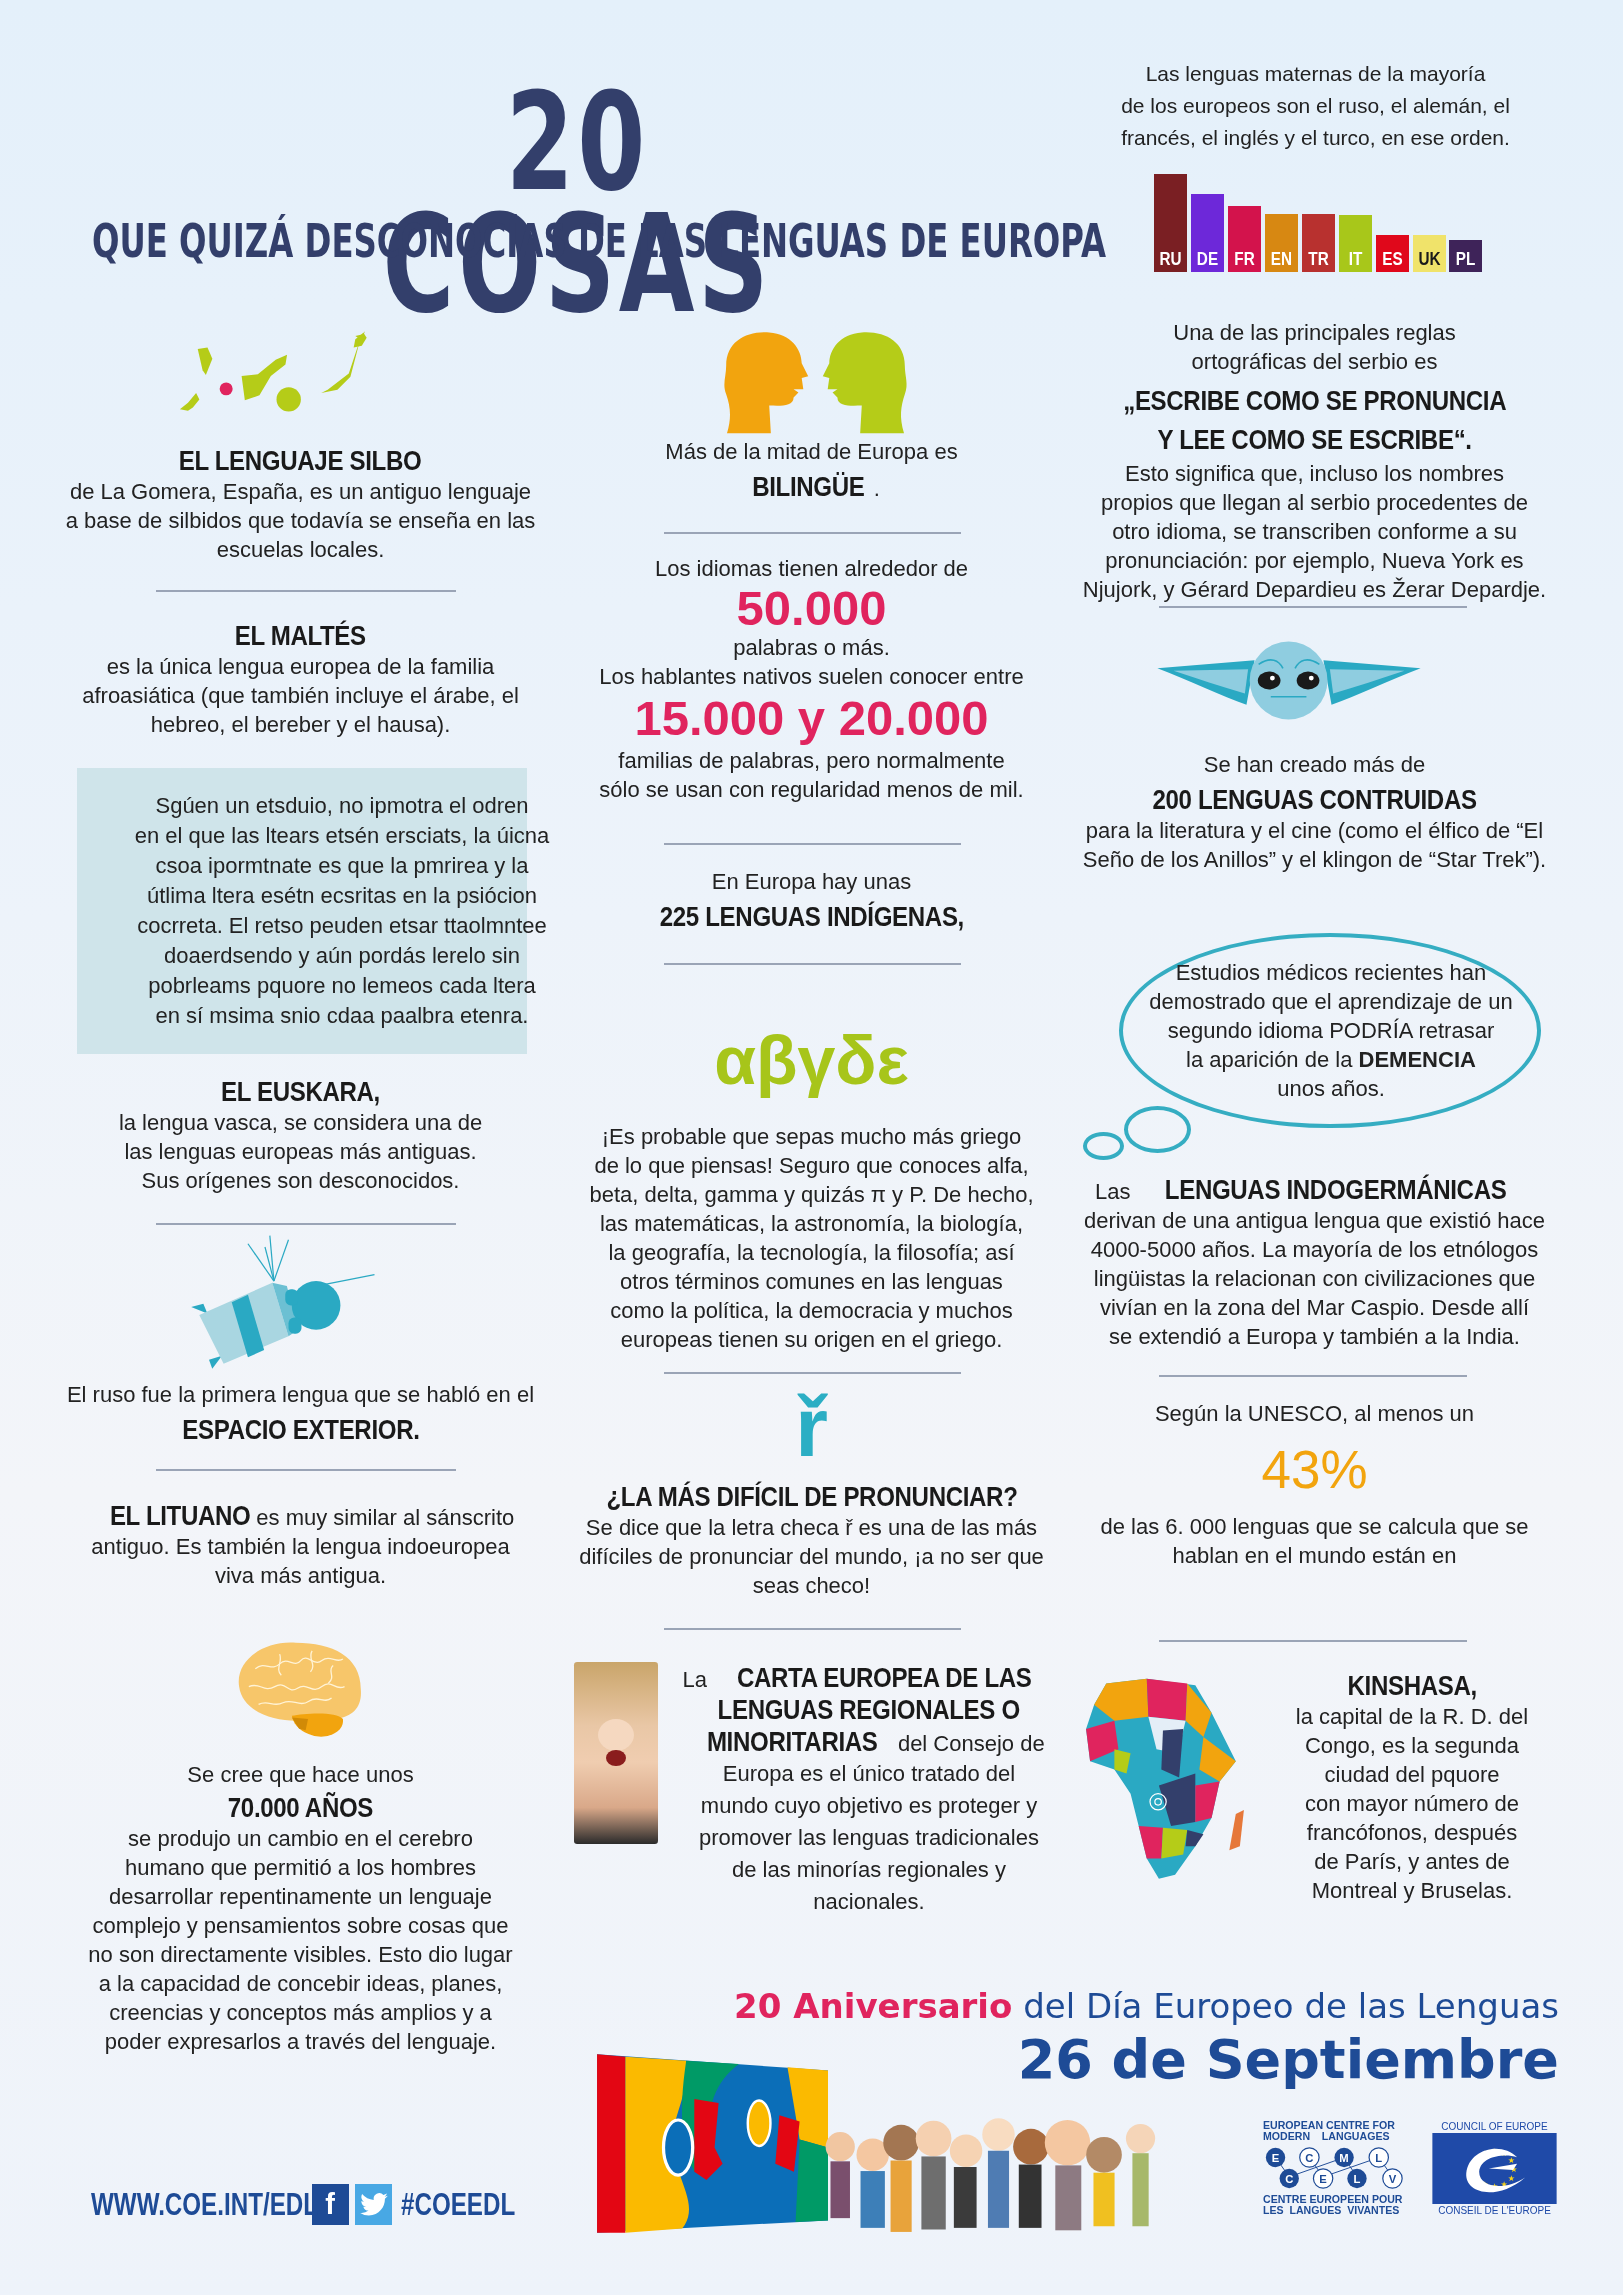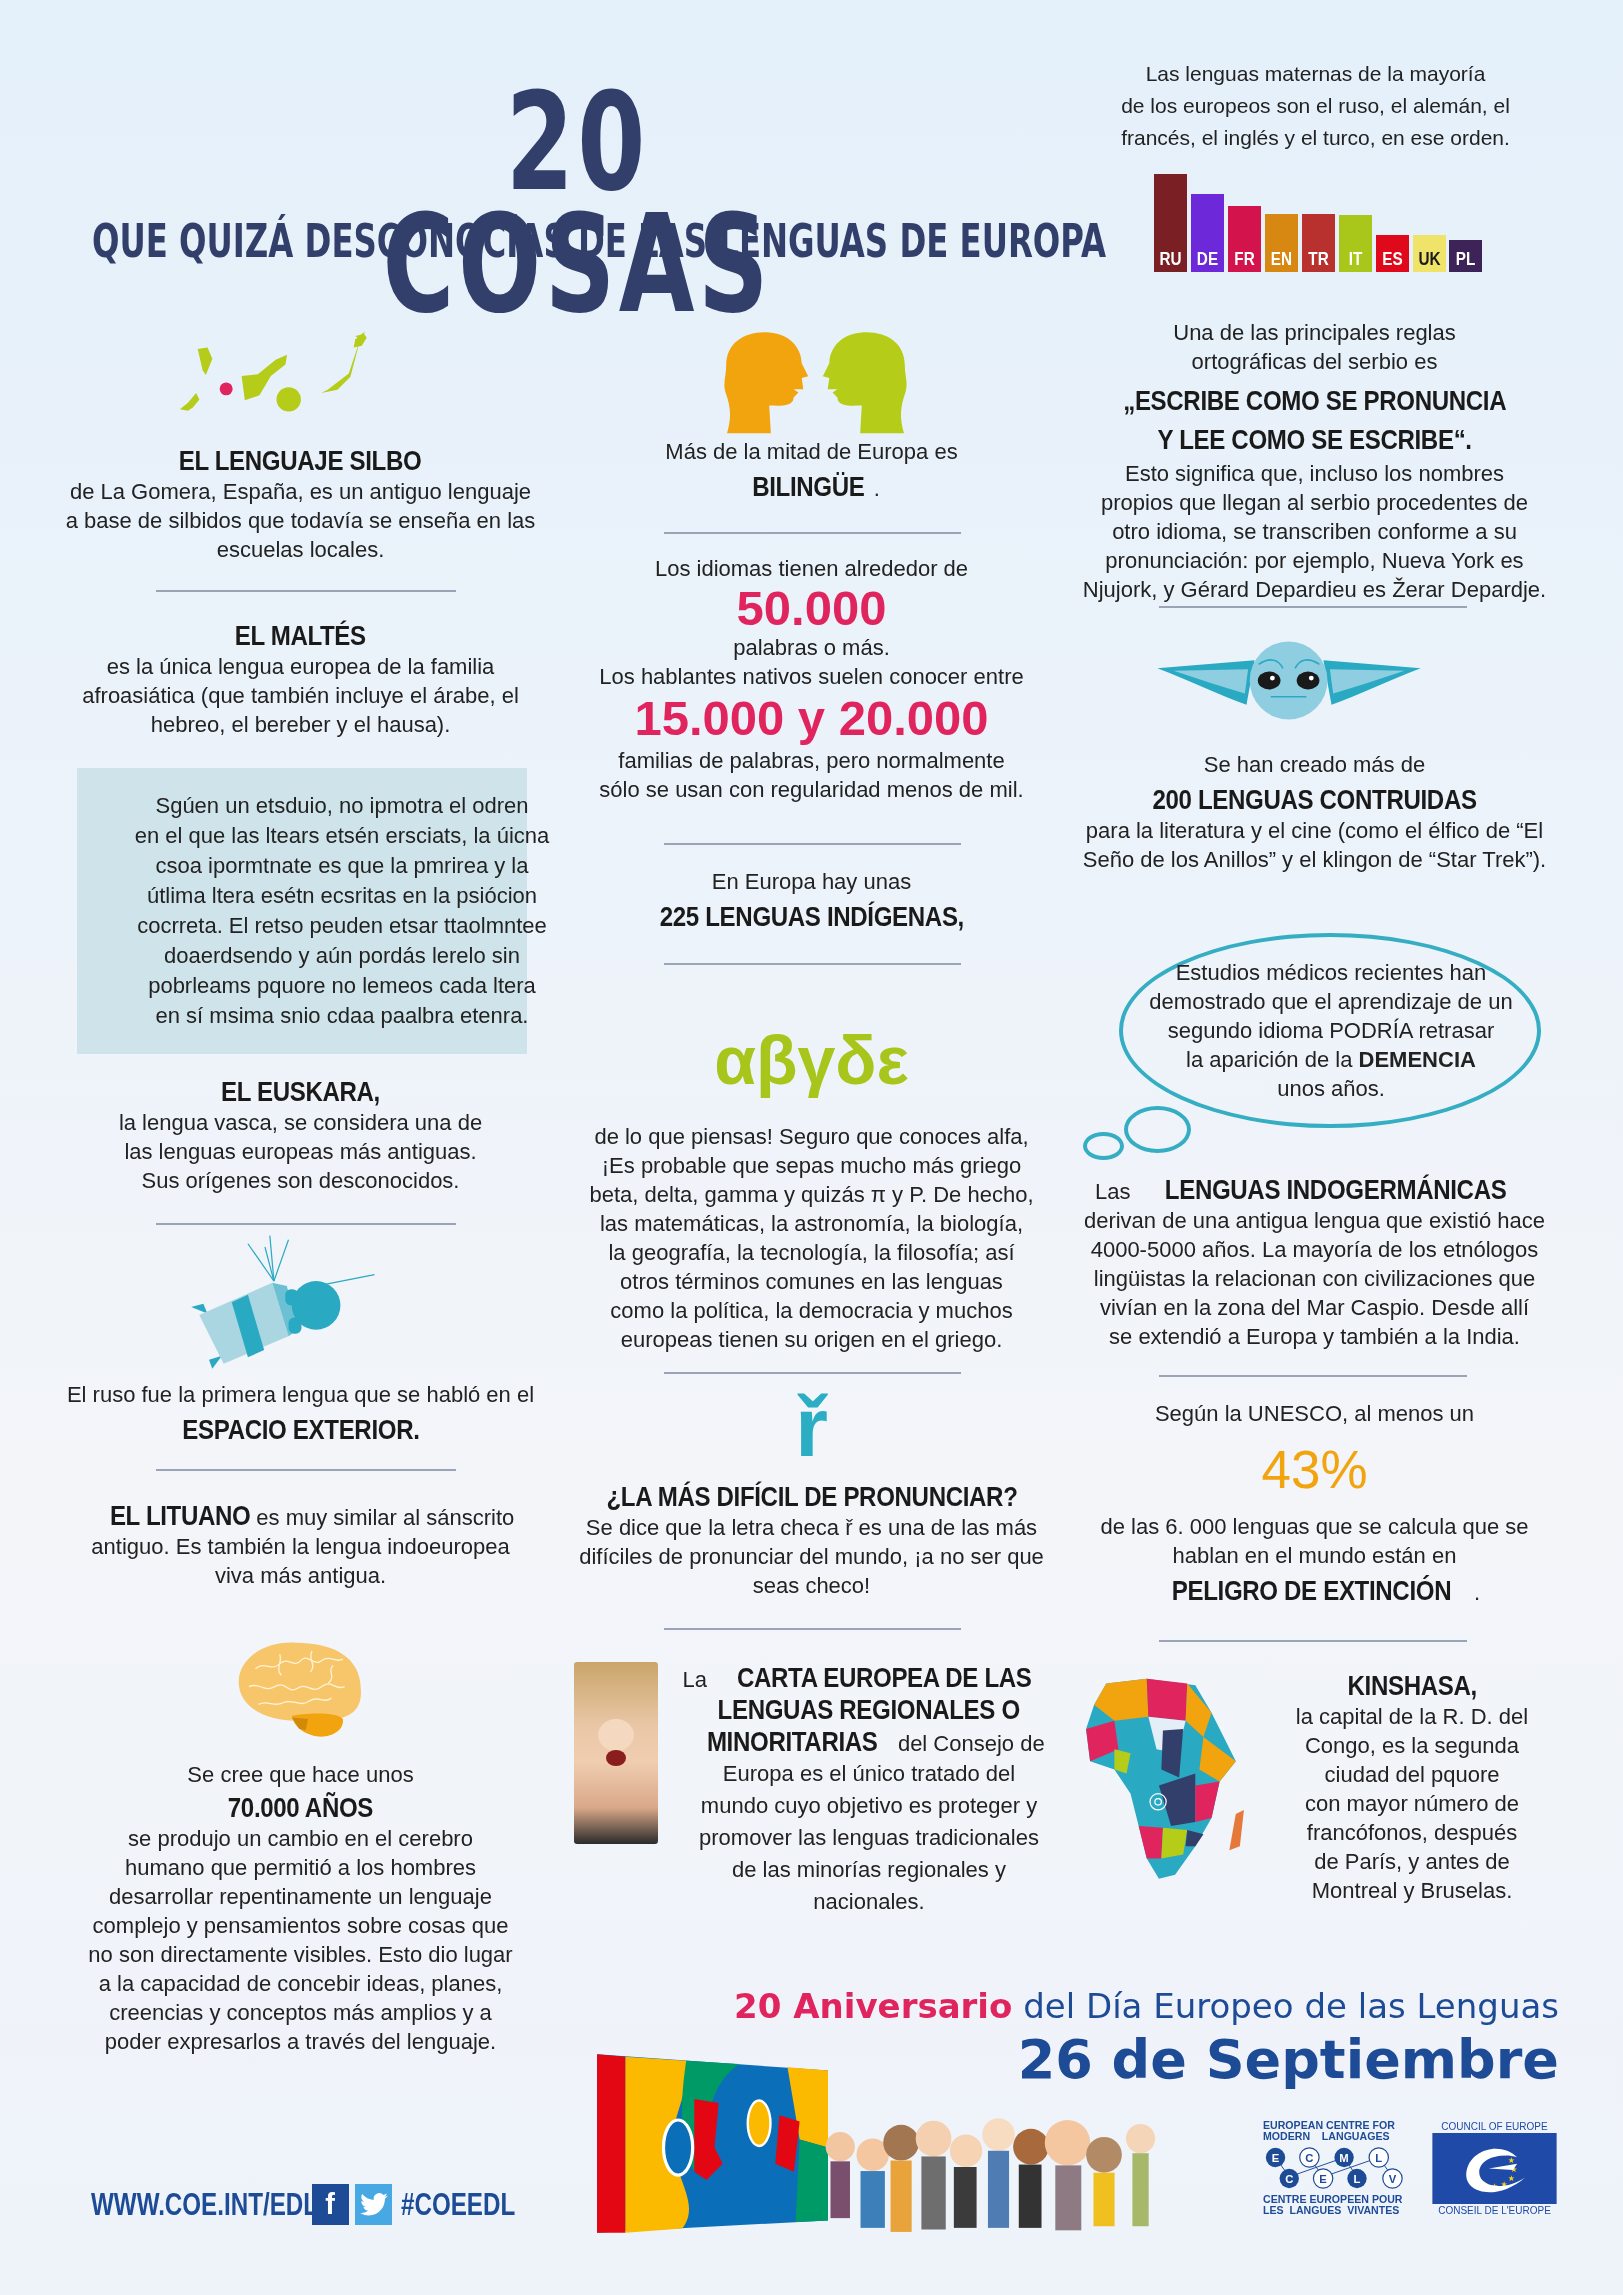--- a/index.html
+++ b/index.html
@@ -239,22 +239,22 @@
 <div class="hr" style="left:664px; top:843px; width:297px;"></div>
 
 <div class="abs center" style="left:552px; top:867px; width:519px;">
   <div class="body-text">En Europa hay unas</div>
   <div class="bold-head" style="margin-top:4.9px;">225 LENGUAS INDÍGENAS,</div>
 </div>
 <div class="hr" style="left:664px; top:963px; width:297px;"></div>
 
 <div class="abs center lime" style="left:552px; top:1024px; width:519px; font-size:68px; line-height:73px; font-weight:bold;">αβγδε</div>
 <div class="abs center" style="left:552px; top:1122px; width:519px;">
+  <div class="body-text">¡Es probable que sepas mucho más griego</div>
   <div class="body-text">de lo que piensas! Seguro que conoces alfa,</div>
-  <div class="body-text">¡Es probable que sepas mucho más griego</div>
   <div class="body-text">beta, delta, gamma y quizás π y P. De hecho,</div>
   <div class="body-text">las matemáticas, la astronomía, la biología,</div>
   <div class="body-text">la geografía, la tecnología, la filosofía; así</div>
   <div class="body-text">otros términos comunes en las lenguas</div>
   <div class="body-text">como la política, la democracia y muchos</div>
   <div class="body-text">europeas tienen su origen en el griego.</div>
 </div>
 <div class="hr" style="left:664px; top:1372px; width:297px;"></div>
 
 <div class="abs center teal" style="left:552px; top:1383px; width:519px; font-size:84px; line-height:89px; font-weight:bold;">ř</div>
@@ -334,21 +334,20 @@
   <div class="body-text">vivían en la zona del Mar Caspio. Desde allí</div>
   <div class="body-text">se extendió a Europa y también a la India.</div>
 </div>
 <div class="hr" style="left:1159px; top:1375px; width:308px;"></div>
 
 <div class="abs center" style="left:1071px; top:1399px; width:487px;">
   <div class="body-text">Según la UNESCO, al menos un</div>
   <div class="orange" style="font-size:53px; line-height:84px;">43%</div>
   <div class="body-text">de las 6. 000 lenguas que se calcula que se</div>
   <div class="body-text">hablan en el mundo están en</div>
-  <div style="margin-top:4.9px;"><span class="bold-head">PELIGRO DE EXTINCIÓN</span><span class="body-text">.</span></div>
 </div>
 <div class="hr" style="left:1159px; top:1640px; width:308px;"></div>
 
 <svg class="abs" style="left:1082px; top:1672px;" width="170" height="211" viewBox="0 0 210 260">
   <path d="M30 14 L80 8 L140 16 L160 50 L190 110 L170 135 L160 180 L140 215 L115 250 L95 255 L80 230 L70 190 L60 150 L40 120 L10 110 L5 70 L15 40 Z" fill="#2aa9c3"></path>
   <path d="M30 14 L80 8 L82 55 L40 60 L15 40 Z" fill="#f2a40e"></path>
   <path d="M80 8 L130 14 L128 60 L82 55 Z" fill="#e0245e"></path>
   <path d="M130 14 L160 50 L150 80 L128 60 Z" fill="#f2a40e"></path>
   <path d="M5 70 L40 60 L45 95 L10 110 Z" fill="#e0245e"></path>
   <path d="M82 55 L128 60 L118 100 L92 95 Z" fill="#e4eef7"></path>

